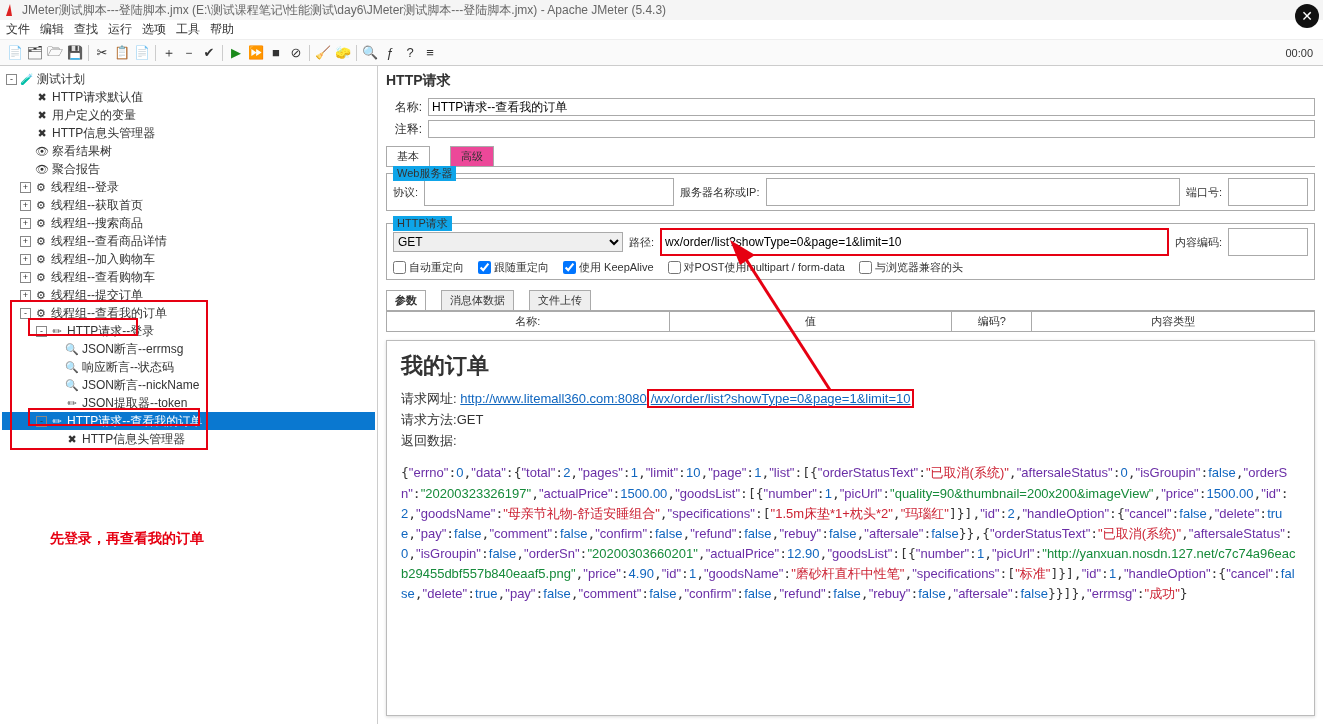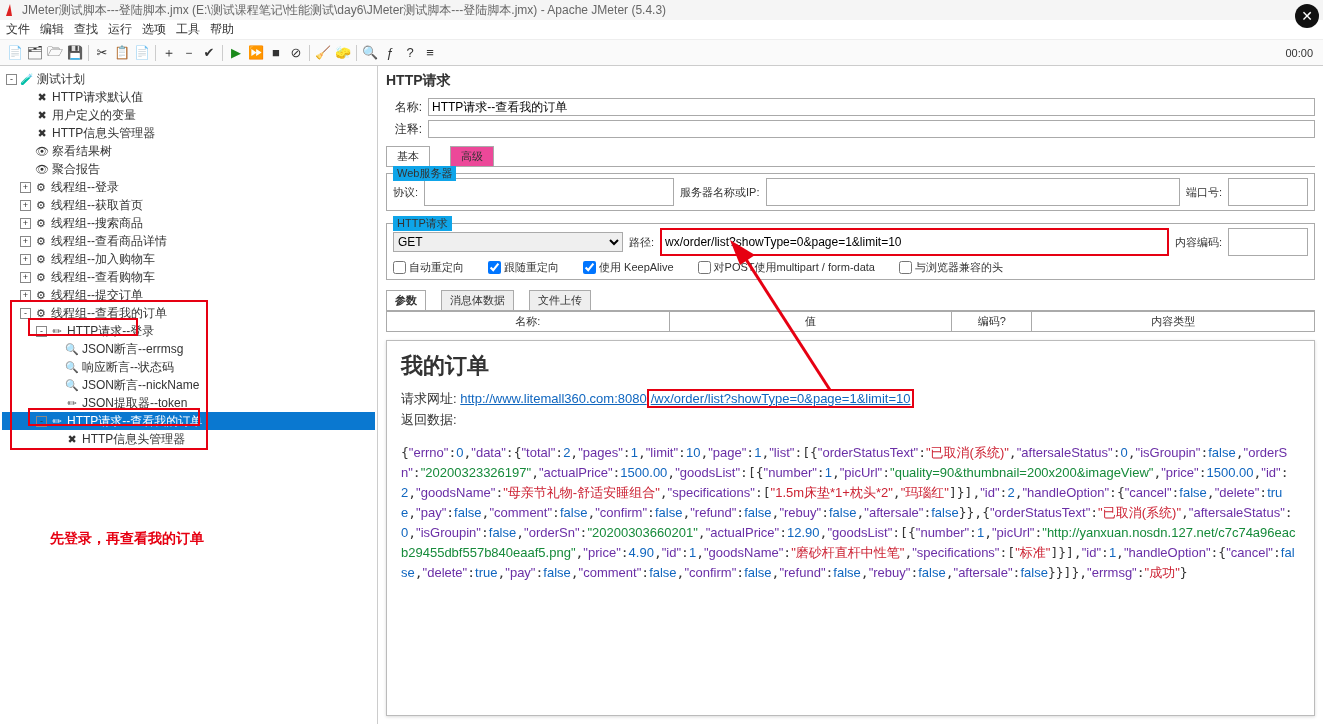--- a/index.html
+++ b/index.html
@@ -263,21 +263,21 @@
 
     <div class="fieldset">
       <span class="legend">HTTP请求</span>
       <div class="inline" style="position:relative">
         <select style="width:230px"><option>GET</option></select>
         <label>路径:</label>
         <input type="text" style="flex: 1 1 0%; border: 2px solid rgb(230, 0, 18);" value="wx/order/list?showType=0&amp;page=1&amp;limit=10">
         <label>内容编码:</label>
         <input type="text" style="width: 80px;">
       </div>
-      <div class="inline" style="margin-top:4px;gap:24px">
+      <div class="inline" style="margin-top:4px;gap:14px">
         <span class="chk">
             <input type="checkbox" style="">
             <span>自动重定向</span>
           </span>
         <span class="chk">
             <input type="checkbox" checked="" style="">
             <span>跟随重定向</span>
           </span>
         <span class="chk">
             <input type="checkbox" checked="" style="">
@@ -307,20 +307,21 @@
         <div>内容类型</div>
       </div>
     </div>
 
     <div class="doc">
       <h2>我的订单</h2>
       <p>
         <span>请求网址:</span>
         <a><span>http://www.litemall360.com:8080</span><span class="redurl">/wx/order/list?showType=0&amp;page=1&amp;limit=10</span></a>
       </p>
+      <p><span>请求方法:</span><span>GET</span></p>
       <p>返回数据:</p>
       <div class="json">
 {<span class="jk">"errno"</span>:<span class="jn">0</span>,<span class="jk">"data"</span>:{<span class="jk">"total"</span>:<span class="jn">2</span>,<span class="jk">"pages"</span>:<span class="jn">1</span>,<span class="jk">"limit"</span>:<span class="jn">10</span>,<span class="jk">"page"</span>:<span class="jn">1</span>,<span class="jk">"list"</span>:[{<span class="jk">"orderStatusText"</span>:<span class="jr">"已取消(系统)"</span>,<span class="jk">"aftersaleStatus"</span>:<span class="jn">0</span>,<span class="jk">"isGroupin"</span>:<span class="jb">false</span>,<span class="jk">"orderSn"</span>:<span class="js">"20200323326197"</span>,<span class="jk">"actualPrice"</span>:<span class="jn">1500.00</span>,<span class="jk">"goodsList"</span>:[{<span class="jk">"number"</span>:<span class="jn">1</span>,<span class="jk">"picUrl"</span>:<span class="js">"quality=90&amp;thumbnail=200x200&amp;imageView"</span>,<span class="jk">"price"</span>:<span class="jn">1500.00</span>,<span class="jk">"id"</span>:<span class="jn">2</span>,<span class="jk">"goodsName"</span>:<span class="jr">"母亲节礼物-舒适安睡组合"</span>,<span class="jk">"specifications"</span>:[<span class="jr">"1.5m床垫*1+枕头*2"</span>,<span class="jr">"玛瑙红"</span>]}],<span class="jk">"id"</span>:<span class="jn">2</span>,<span class="jk">"handleOption"</span>:{<span class="jk">"cancel"</span>:<span class="jb">false</span>,<span class="jk">"delete"</span>:<span class="jb">true</span>,<span class="jk">"pay"</span>:<span class="jb">false</span>,<span class="jk">"comment"</span>:<span class="jb">false</span>,<span class="jk">"confirm"</span>:<span class="jb">false</span>,<span class="jk">"refund"</span>:<span class="jb">false</span>,<span class="jk">"rebuy"</span>:<span class="jb">false</span>,<span class="jk">"aftersale"</span>:<span class="jb">false</span>}},{<span class="jk">"orderStatusText"</span>:<span class="jr">"已取消(系统)"</span>,<span class="jk">"aftersaleStatus"</span>:<span class="jn">0</span>,<span class="jk">"isGroupin"</span>:<span class="jb">false</span>,<span class="jk">"orderSn"</span>:<span class="js">"20200303660201"</span>,<span class="jk">"actualPrice"</span>:<span class="jn">12.90</span>,<span class="jk">"goodsList"</span>:[{<span class="jk">"number"</span>:<span class="jn">1</span>,<span class="jk">"picUrl"</span>:<span class="js">"http://yanxuan.nosdn.127.net/c7c74a96eacb29455dbf557b840eaaf5.png"</span>,<span class="jk">"price"</span>:<span class="jn">4.90</span>,<span class="jk">"id"</span>:<span class="jn">1</span>,<span class="jk">"goodsName"</span>:<span class="jr">"磨砂杆直杆中性笔"</span>,<span class="jk">"specifications"</span>:[<span class="jr">"标准"</span>]}],<span class="jk">"id"</span>:<span class="jn">1</span>,<span class="jk">"handleOption"</span>:{<span class="jk">"cancel"</span>:<span class="jb">false</span>,<span class="jk">"delete"</span>:<span class="jb">true</span>,<span class="jk">"pay"</span>:<span class="jb">false</span>,<span class="jk">"comment"</span>:<span class="jb">false</span>,<span class="jk">"confirm"</span>:<span class="jb">false</span>,<span class="jk">"refund"</span>:<span class="jb">false</span>,<span class="jk">"rebuy"</span>:<span class="jb">false</span>,<span class="jk">"aftersale"</span>:<span class="jb">false</span>}}]},<span class="jk">"errmsg"</span>:<span class="jr">"成功"</span>}
       </div>
     </div>
   </div>
 </div>
 
 <svg class="arrow" style="left:680px;top:240px" width="180" height="180">
   <line x1="60" y1="10" x2="150" y2="150" stroke="#e60012" stroke-width="3"></line>

